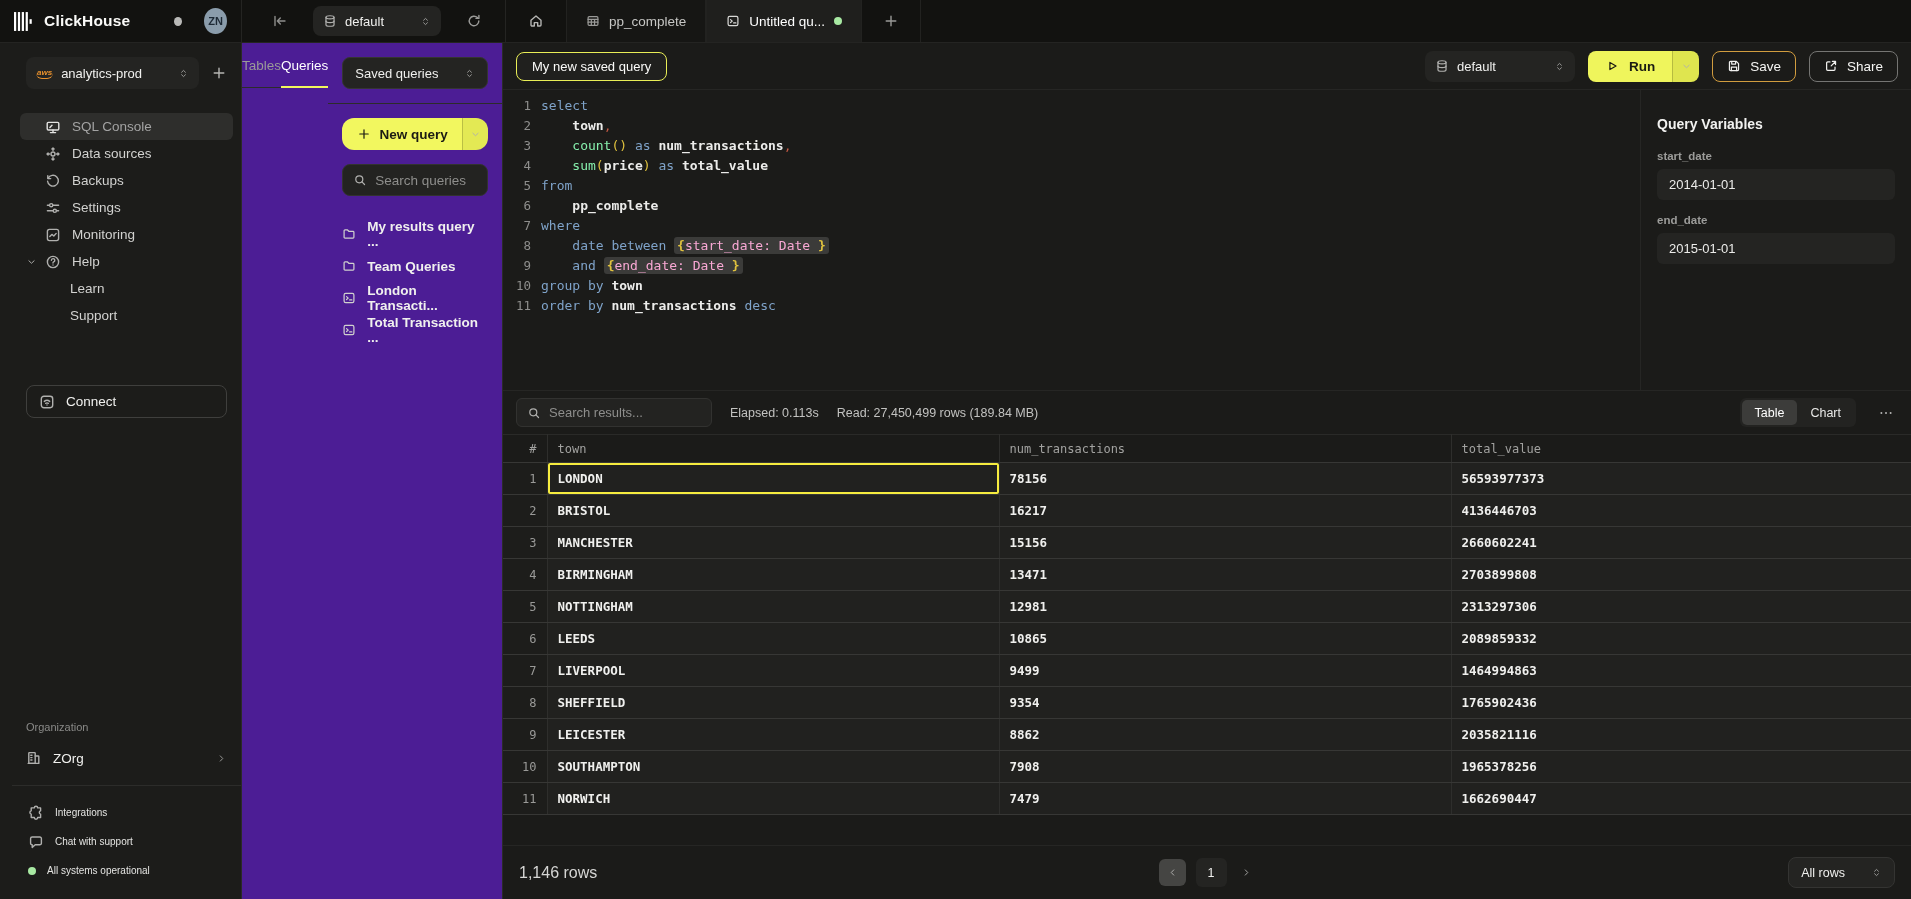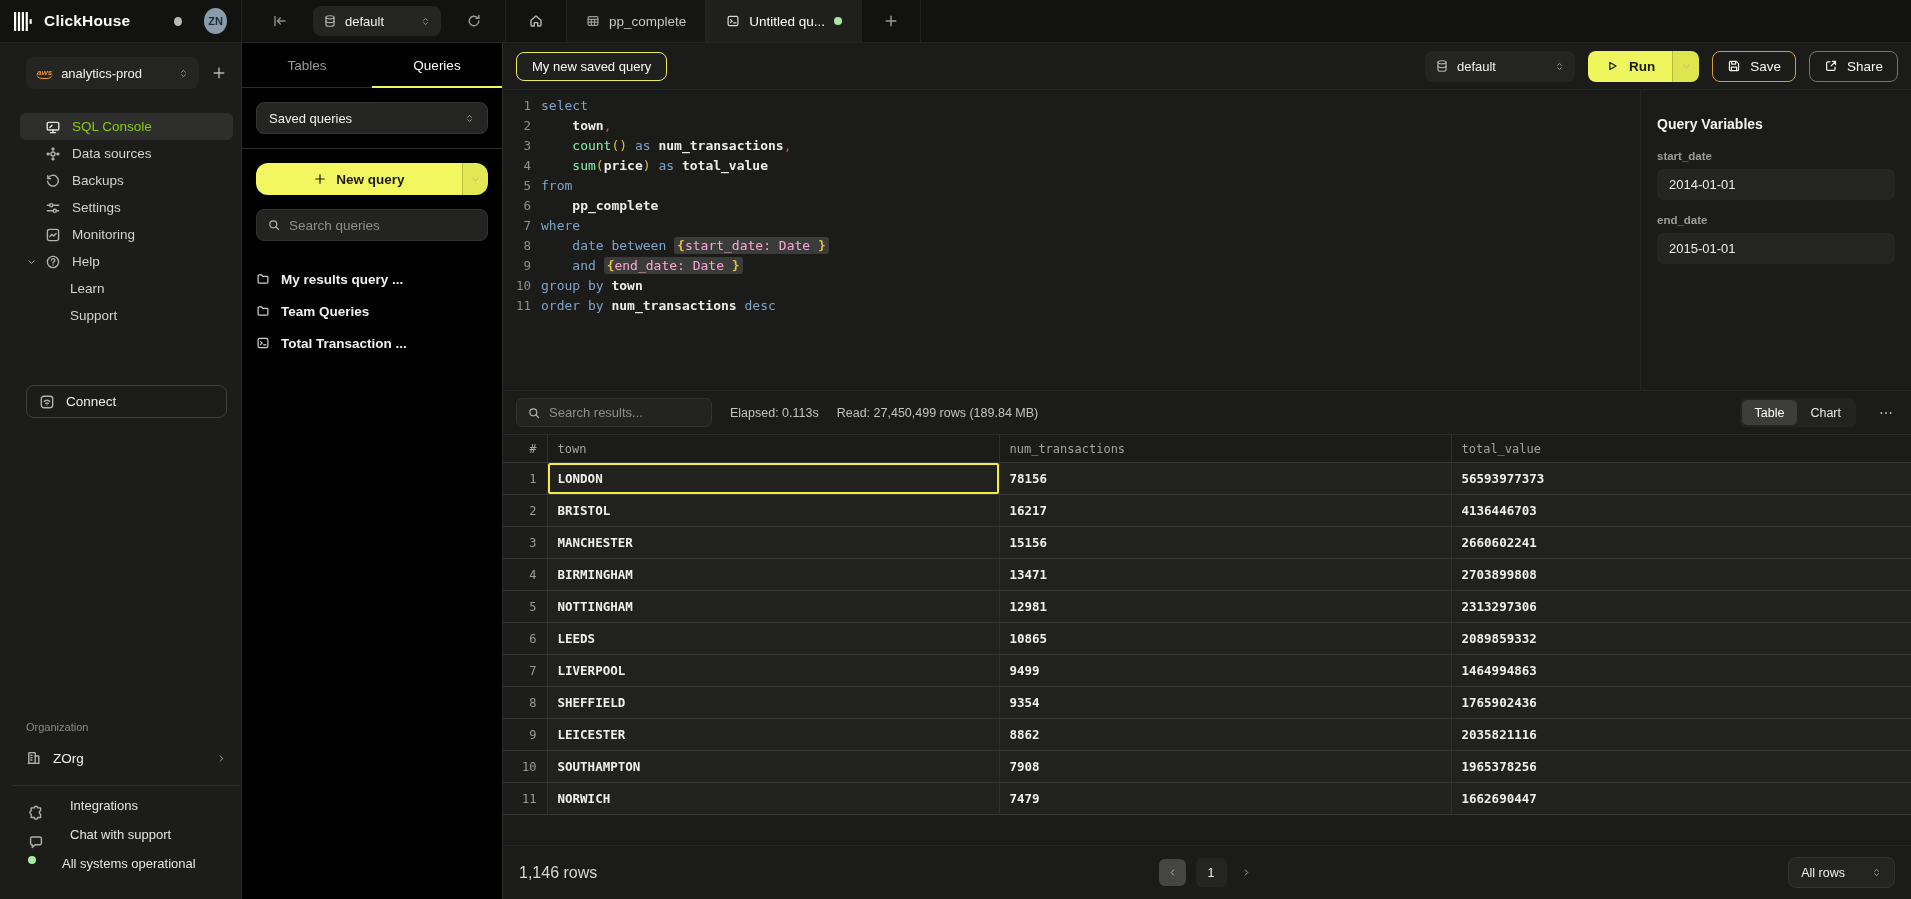--- a/index.html
+++ b/index.html
@@ -43,36 +43,36 @@
   
   .sidebar { width:242px; flex:0 0 242px; background:#1c1c1a; border-right:1px solid #2a2a28; display:flex; flex-direction:column;padding-left:12px; }
   .side-top { padding:14px 14px 0 14px; }
   .service-row { display:flex; align-items:center; gap:12px; margin-bottom:24px; }
   .service-select { flex:1; height:32px; padding:0 10px; gap:8px; }
   .aws-badge { font-size:8px; font-weight:700; font-style:italic; color:#e8912d; border-bottom:1.5px solid #e8912d; border-radius:0 0 6px 6px; padding:0 1px 1px 1px; line-height:9px; }
   .plus-btn { color:#b5b5b3; cursor:pointer; }
   .nav { padding:0 8px; }
   .nav-item { position:relative; height:27px; display:flex; align-items:center; gap:11px; padding:0 0 0 25px; border-radius:6px; font-size:13.5px; color:#d2d2d0; cursor:pointer; }
   .nav-item .icon { color:#b0b0ae; }
-  .nav-item.active { background:#2e2e2c; color:#84cc16; }
+  .nav-item.active { background:#2e2e2c; color:#a3a3a3; }
   .nav-item.active .icon { color:#e4e4e2; }
   .nav-item.indent { padding-left:50px; }
   .nav-caret { position:absolute; left:6px; top:50%; transform:translateY(-50%); color:#9a9a98; }
   .connect-btn { margin:56px 14px 0 14px; height:33px; border:1px solid #3f3f3d; border-radius:8px; display:flex; align-items:center; gap:11px; padding:0 12px; font-size:13.5px; color:#f0f0ee; cursor:pointer; }
   .side-spacer { flex:1; }
   .org-section { padding:0 14px; }
   .org-label { font-size:11px; color:#8a8a88; margin-bottom:10px; }
   .org-row { display:flex; align-items:center; gap:11px; height:30px; font-size:13.5px; color:#f0f0ee; cursor:pointer; }
   .org-row .chev { margin-left:auto; color:#9a9a98; }
   .side-divider { border-top:1px solid #2c2c2a; margin:12px 0; }
   .footer-items { padding:0 16px 14px 16px; }
-  .footer-item { height:29px; display:flex; gap:26px; font-size:13px; color:#e4e4e2; cursor:pointer; }
+  .footer-item { height:29px; display:flex; align-items:center; gap:11px; font-size:10px; color:#e4e4e2; cursor:pointer; }
 
   
-  .qpanel { width:261px; flex:0 0 261px; background:#000000; border-right:1px solid #2a2a28; display:flex; flex-direction:column; }
+  .qpanel { width:261px; flex:0 0 261px; background:#4c1d95; border-right:1px solid #2a2a28; display:flex; flex-direction:row; }
   .qp-tabs { height:45px; flex:0 0 45px; display:flex; border-bottom:1px solid #2c2c2a; }
   .qp-tab { flex:1; display:flex; align-items:center; justify-content:center; font-size:13.5px; color:#9a9a98; position:relative; cursor:pointer; }
   .qp-tab.active { color:#ffffff; }
   .qp-tab.active::after { content:""; position:absolute; left:0; right:0; bottom:-1px; height:2px; background:#f2f75c; }
   .qp-body { padding:14px; }
   .qp-select { height:32px; border:1px solid #353533; padding:0 12px; font-size:13px; color:#f0f0ee; }
   .qp-divider { border-top:1px solid #2c2c2a; margin:14px -14px; }
   .new-query { height:32px; display:flex; border-radius:12px; overflow:hidden; margin-bottom:14px; cursor:pointer; }
   .nq-main { flex:1; background:#f2f75f; color:#1b1b13; display:flex; align-items:center; justify-content:center; gap:9px; font-size:13.5px; font-weight:600; }
   .nq-main .icon { color:#1b1b13; }
@@ -427,20 +427,29 @@
               </span>
               <span>Team Queries</span>
             </div>
             <div class="q-item">
               <span class="icon sm">
                 <svg viewBox="0 0 16 16" fill="none" stroke="currentColor" stroke-width="1.4" stroke-linecap="round" stroke-linejoin="round">
                   <rect x="2.4" y="2.8" width="11.2" height="10.4" rx="1.8"></rect>
                   <path d="m5.2 6.4 1.9 1.7-1.9 1.7M8.7 10.2h2.6"></path>
                 </svg>
               </span>
+              <span>London Transacti...</span>
+            </div>
+            <div class="q-item">
+              <span class="icon sm">
+                <svg viewBox="0 0 16 16" fill="none" stroke="currentColor" stroke-width="1.4" stroke-linecap="round" stroke-linejoin="round">
+                  <rect x="2.4" y="2.8" width="11.2" height="10.4" rx="1.8"></rect>
+                  <path d="m5.2 6.4 1.9 1.7-1.9 1.7M8.7 10.2h2.6"></path>
+                </svg>
+              </span>
               <span>Total Transaction ...</span>
             </div>
           </div>
       </div>
     </aside>
 
     <main class="main">
 
       <div class="mt">
         <div class="saved-pill">My new saved query</div>

